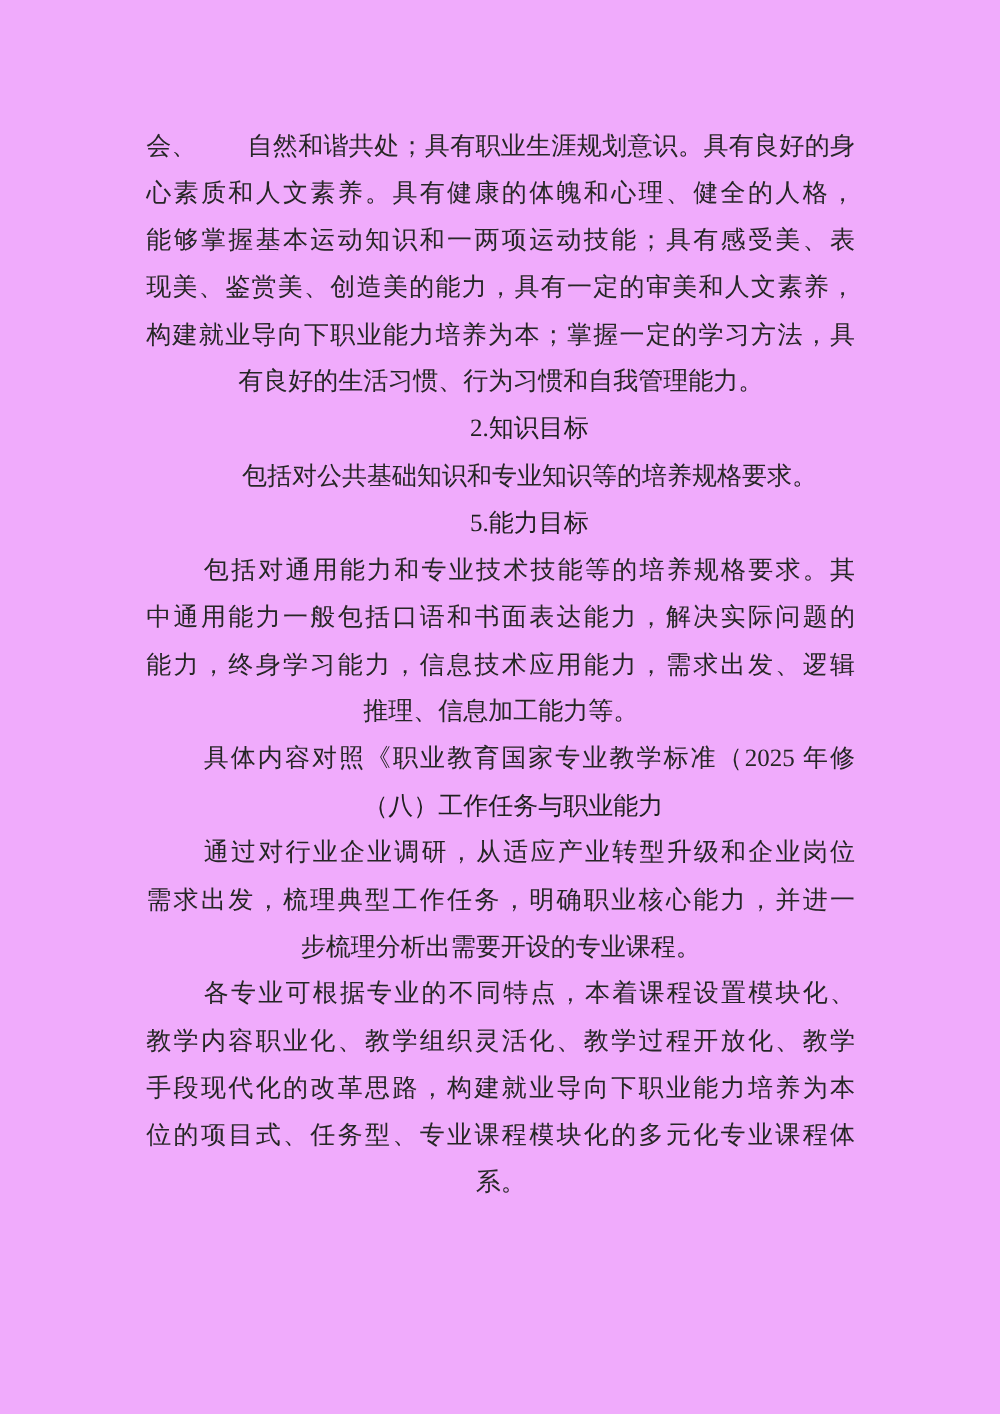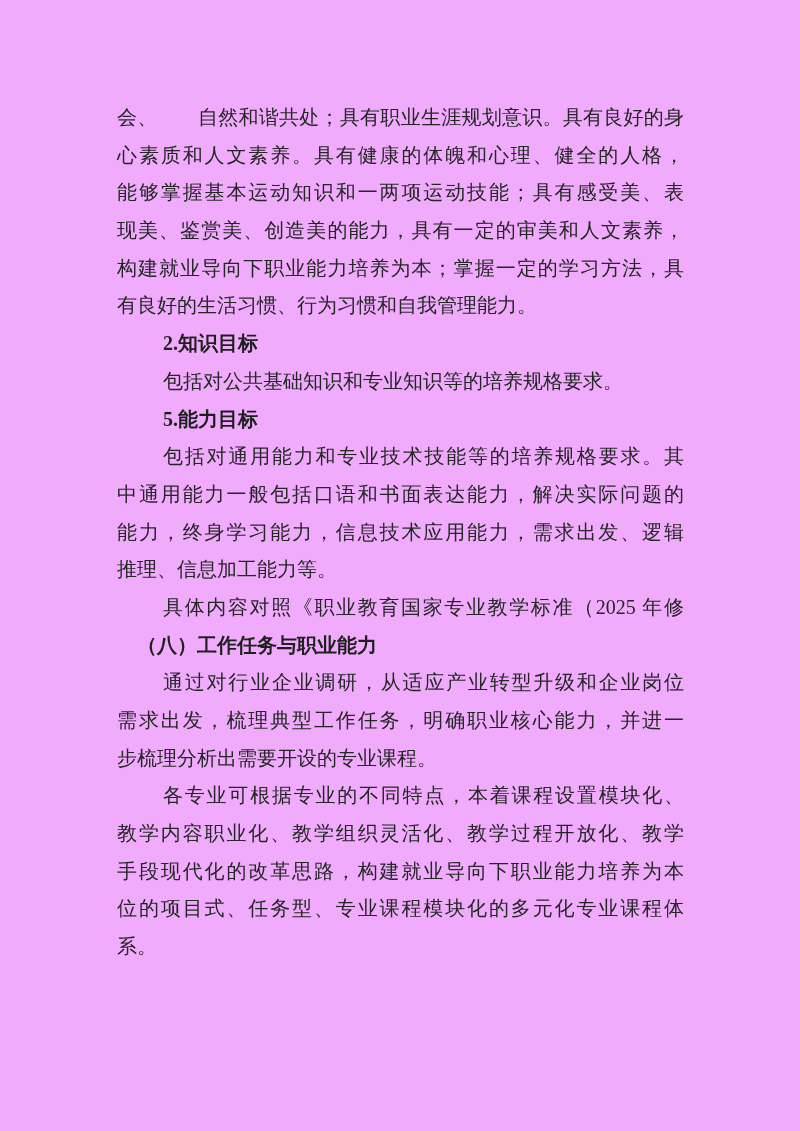--- a/index.html
+++ b/index.html
@@ -26,30 +26,30 @@
     left: 117px;
     top: 99px;
     width: 567px;
     color: #262626;
   }
   .line {
     font-size: 20px;
     line-height: 37.7px;
     height: 37.7px;
     white-space: nowrap;
-    text-align: left;
+    text-align: center;
   }
   .line.fill {
     white-space: normal;
     text-align: justify;
     text-align-last: justify;
   }
   .line.indent   { padding-left: 46px; }
   .line.indent-p { padding-left: 20px; }
-  .line.heading  { font-weight: bold; color: #1f1f1f; }
+  .line.heading  { font-weight: normal; color: #1f1f1f; }
 </style>
 </head>
 <body>
 
 <div class="page">
   <div class="text-block" id="text-block">
       <div class="line fill">会、　　自然和谐共处；具有职业生涯规划意识。具有良好的身</div>
       <div class="line fill">心素质和人文素养。具有健康的体魄和心理、健全的人格，</div>
       <div class="line fill">能够掌握基本运动知识和一两项运动技能；具有感受美、表</div>
       <div class="line fill">现美、鉴赏美、创造美的能力，具有一定的审美和人文素养，</div>

